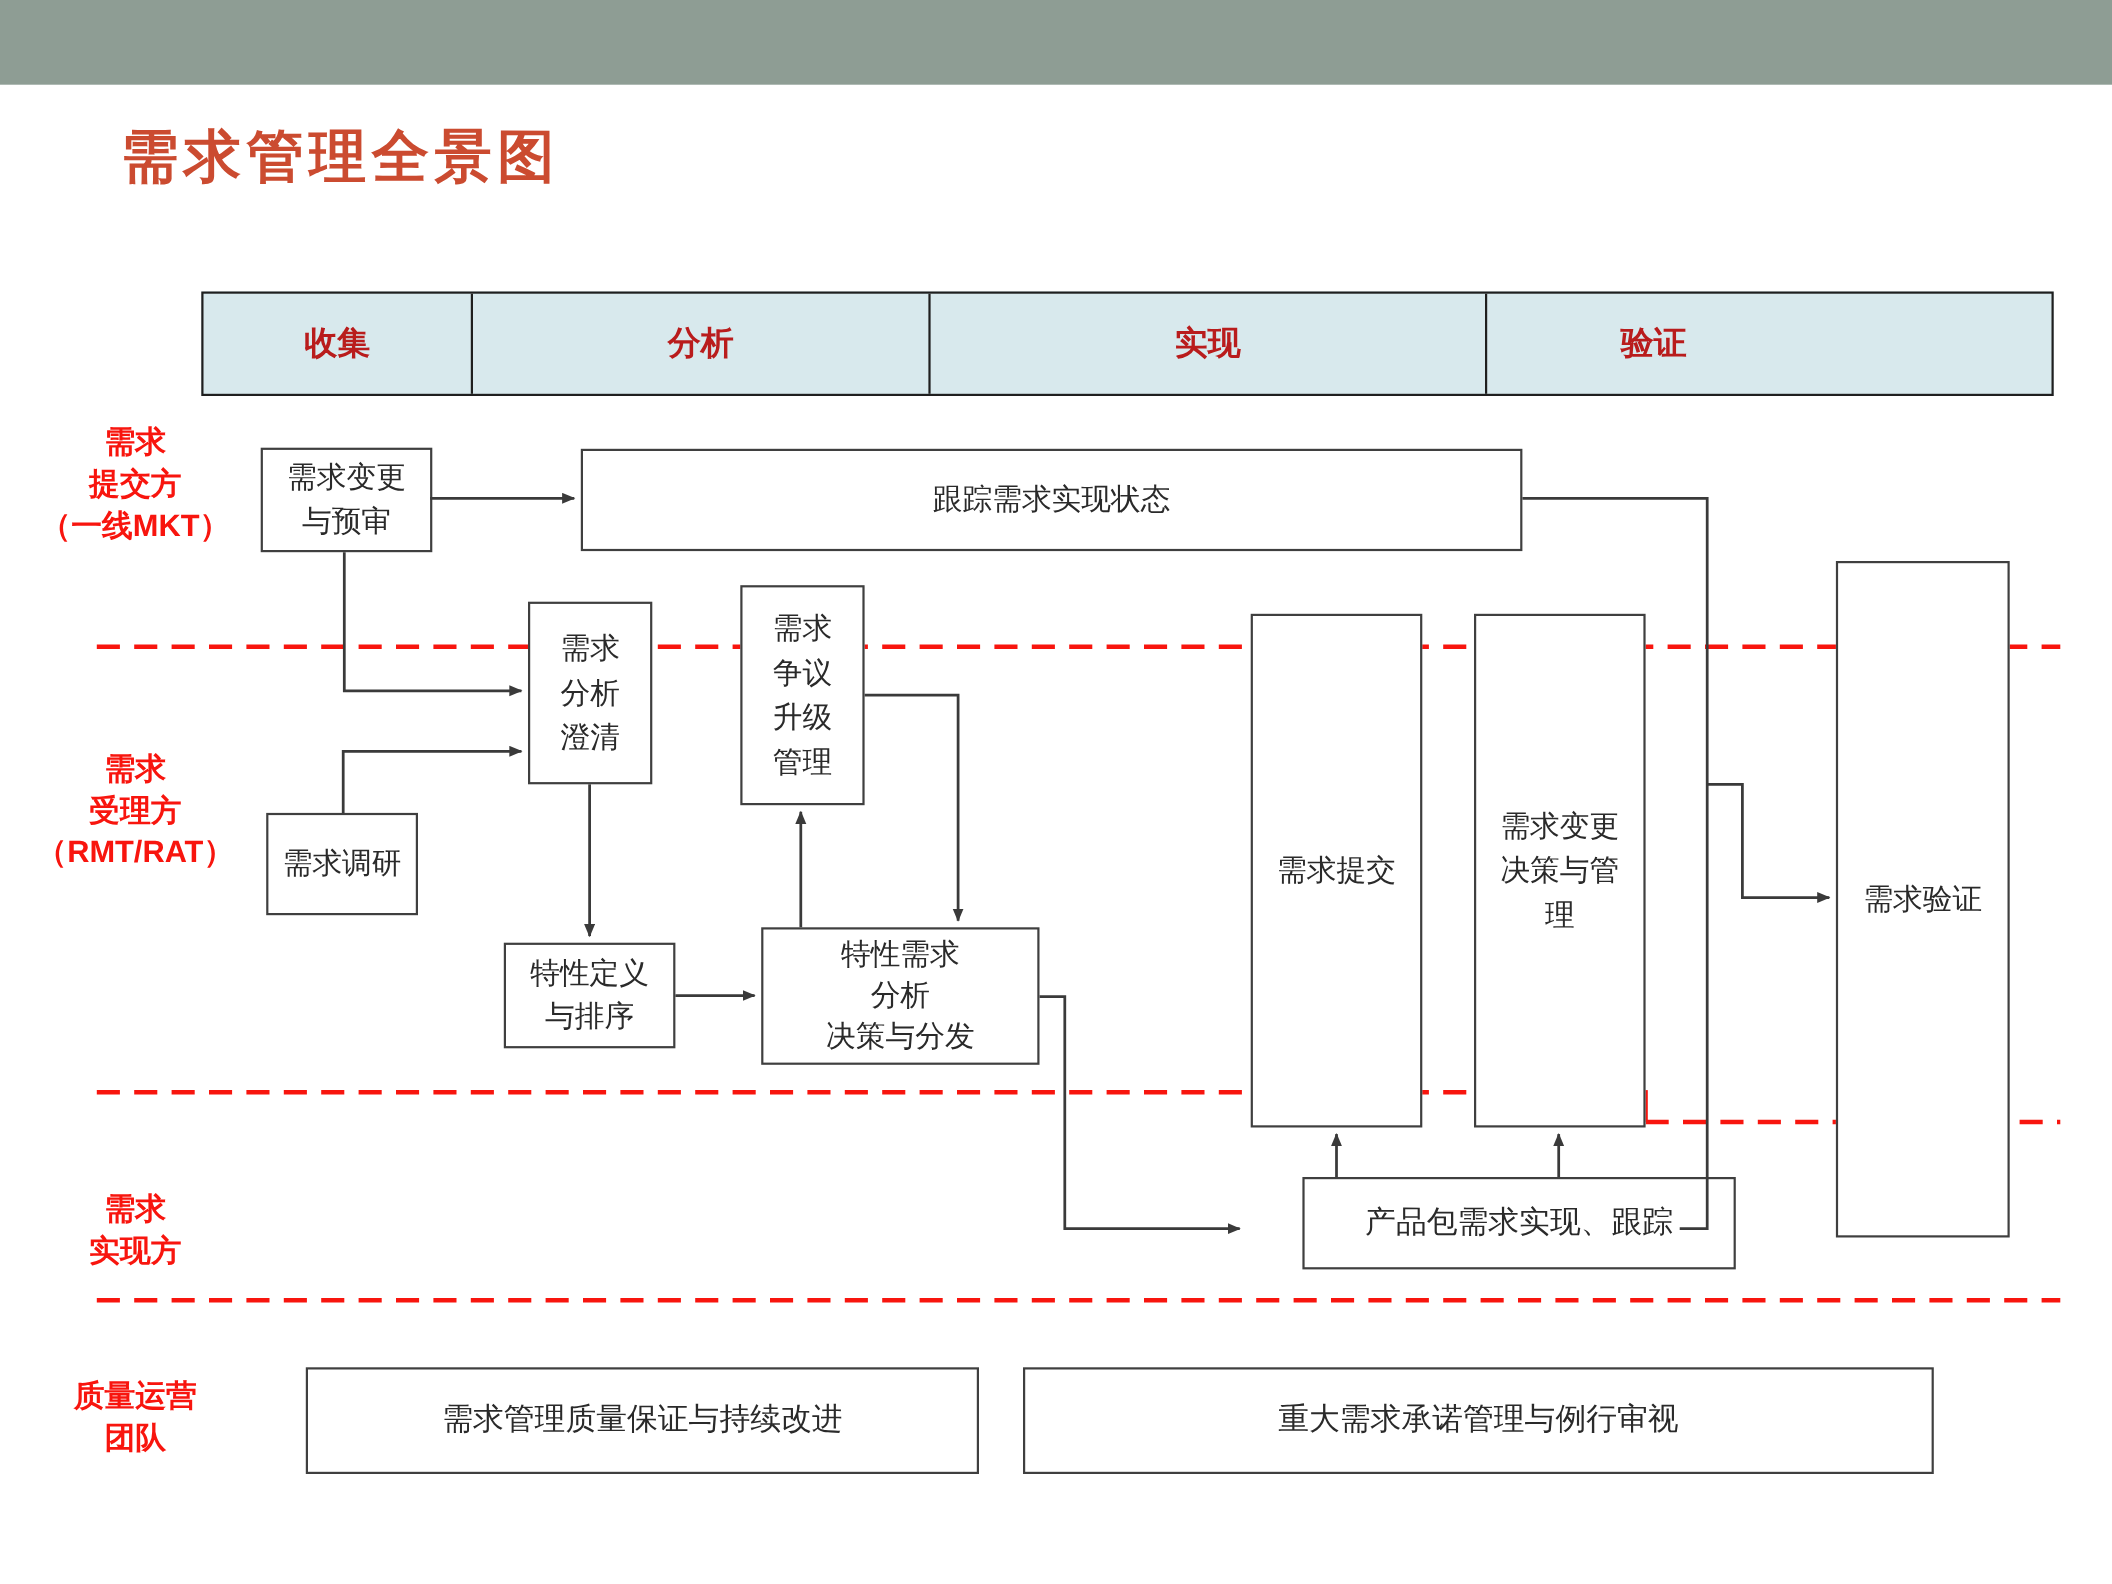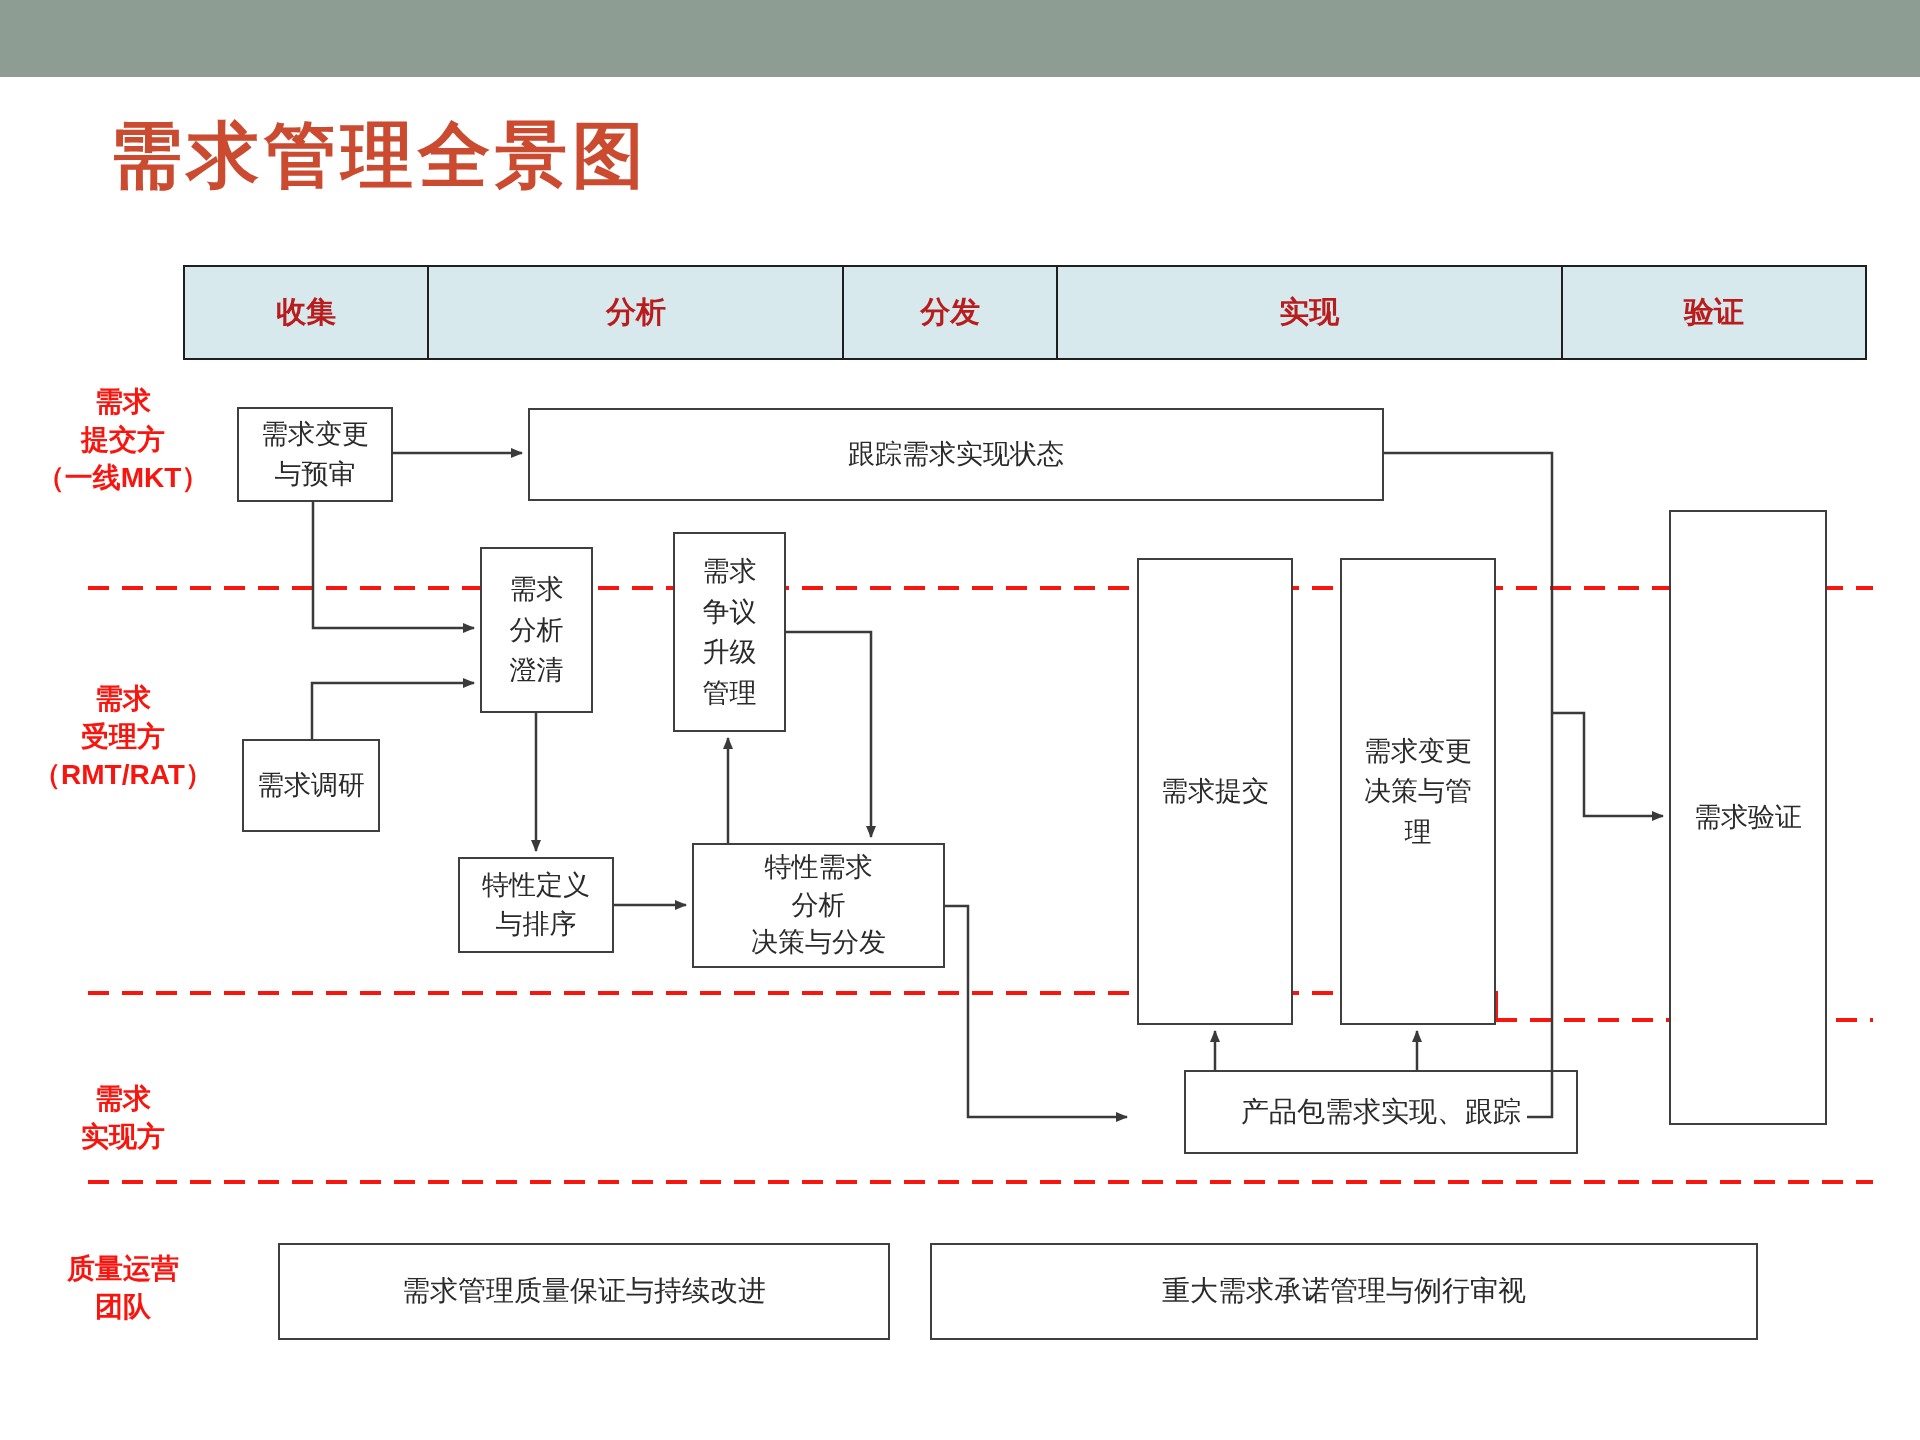--- a/index.html
+++ b/index.html
@@ -1,20 +1,20 @@
 <!DOCTYPE html>
 <html><head>
 <meta charset="utf-8">
 <title>需求管理全景图</title>
 <style>
   html,body{margin:0;padding:0;background:#ffffff;}
   .canvas{position:relative;width:1920px;height:1440px;background:#ffffff;overflow:hidden;
           font-family:"Liberation Sans",sans-serif;}
   .topbar{position:absolute;left:0;top:0;width:1920px;height:77px;background:#8e9d94;}
-  .title{position:absolute;left:110px;top:108px;font-size:72px;font-weight:bold;
+  .title{position:absolute;left:110px;top:108px;font-size:52px;font-weight:bold;
          letter-spacing:5px;color:#cb4b30;font-family:Liberation Mono, monospace;}
 
   
   .phase-table{position:absolute;left:183px;top:265px;width:1684px;height:95px;
                display:flex;box-sizing:border-box;border:2px solid #1f1f1f;background:#d8e9ed;}
   .phase-cell{box-sizing:border-box;border-right:2px solid #1f1f1f;display:flex;
               align-items:center;justify-content:center;font-size:30px;font-weight:bold;color:#b91c1c;}
   .phase-cell:last-child{border-right:none;}
   .pc0{width:245px;} .pc1{width:416px;} .pc2{width:214px;} .pc3{width:506px;} .pc4{width:303px;}
 
@@ -51,21 +51,20 @@
 
 <div class="canvas">
 
   <div class="topbar"></div>
 
   <div class="title">需求管理全景图</div>
 
   <div class="phase-table">
     <div class="phase-cell pc0">收集</div>
     <div class="phase-cell pc1">分析</div>
-    <div class="phase-cell pc2">分发</div>
     <div class="phase-cell pc3">实现</div>
     <div class="phase-cell pc4">验证</div>
   </div>
 
   <div class="lane-label l1">需求
 提交方
 （一线MKT）</div>
   <div class="lane-label l2">需求
 受理方
 （RMT/RAT）</div>

